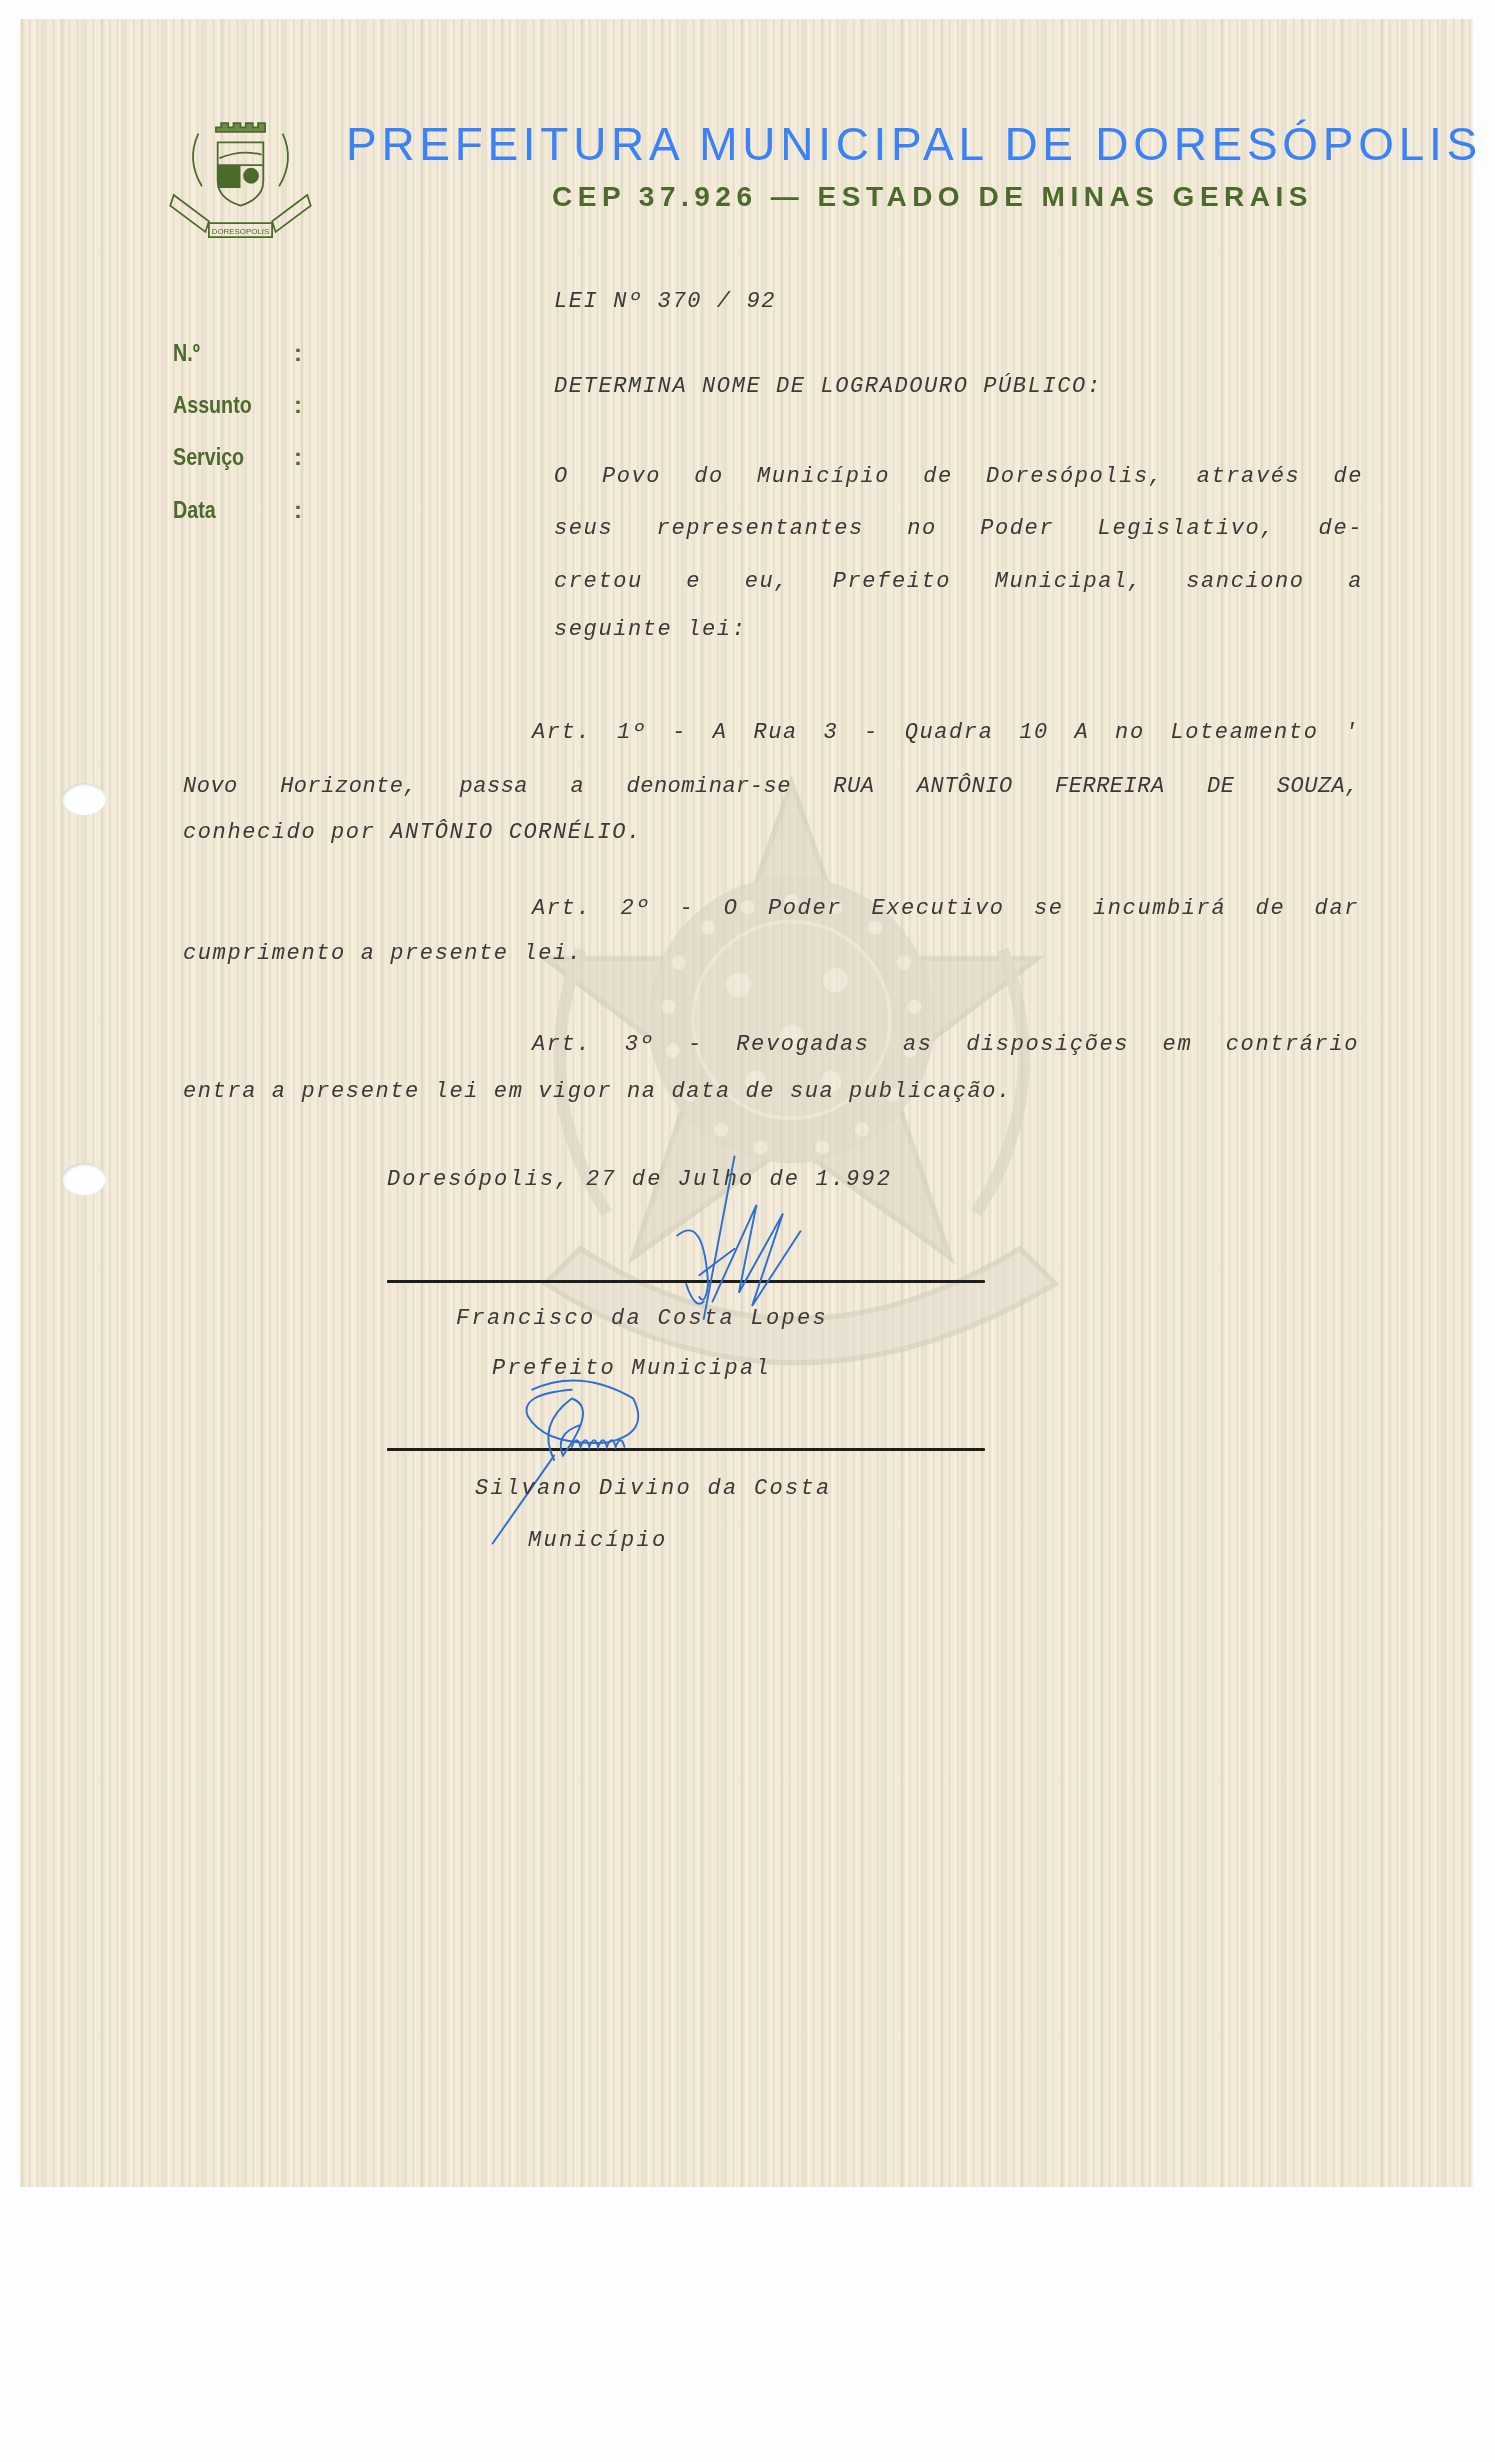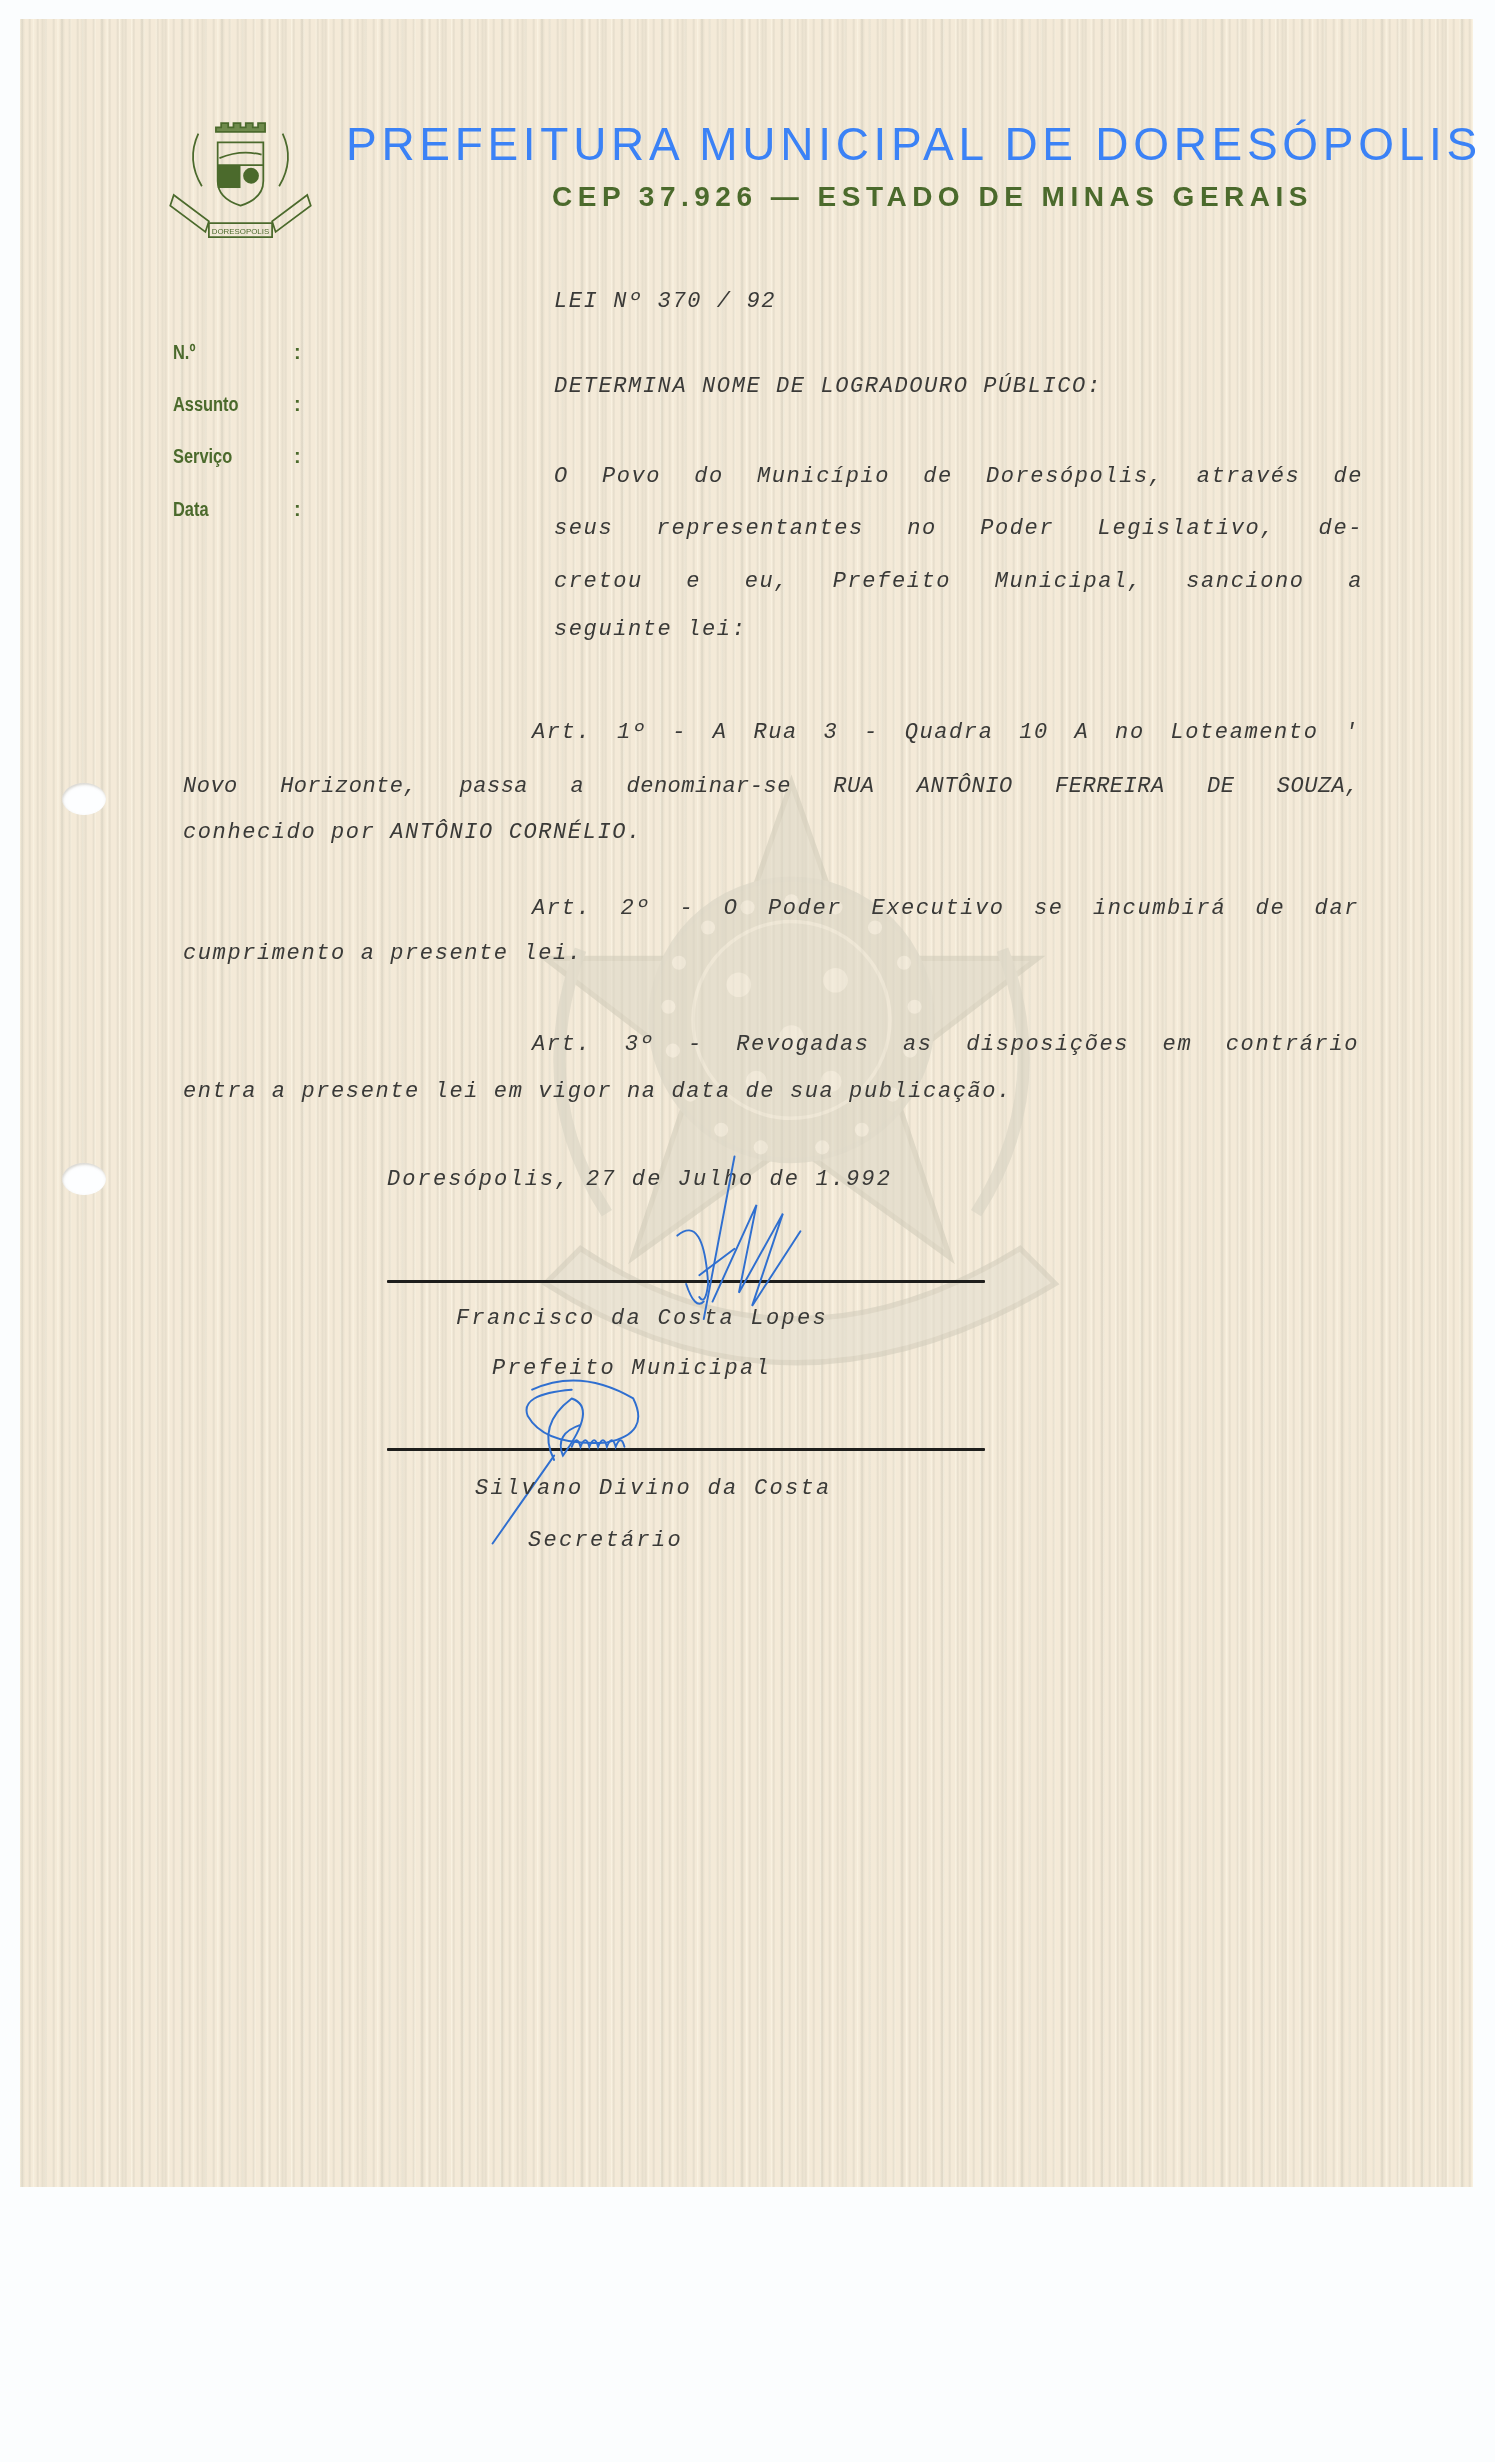--- a/index.html
+++ b/index.html
@@ -28,21 +28,21 @@
     color: #3b82f6; letter-spacing: 4.7px; white-space: nowrap;
     transform: scaleY(1.02);
   }
   .lh-sub {
     position: absolute; left: 552px; top: 185px;
     font-family: "Liberation Sans", sans-serif; font-weight: bold; font-size: 28px; line-height: 24.6px;
     color: #4b6a2c; letter-spacing: 5.5px; white-space: nowrap;
   }
   .field {
     position: absolute; left: 173px; height: 23px; width: 141px;
-    font-family: "Liberation Sans", sans-serif; font-weight: bold; font-size: 20px; line-height: 23px;
+    font-family: "Liberation Sans", sans-serif; font-weight: bold; font-size: 24px; line-height: 23px;
     color: #4b6a2c; transform-origin: left center;
   }
   .field .lbl { display: inline-block; transform: scaleX(0.82); transform-origin: left center; }
   .field .colon { position: absolute; left: 121px; top: 0; }
   
   .tw {
     position: absolute; font-family: "Liberation Mono", monospace; font-style: italic;
     font-size: 22px; line-height: 30px; color: #3a3a38; letter-spacing: 1.6px;
     white-space: nowrap;
   }
@@ -167,14 +167,14 @@
 <div class="sigline" style="left:387px; top:1448px; width:598px;"></div>
 <svg class="signature" style="left:475px; top:1372px;" width="211" height="176" viewBox="0 0 240 200">
   <g fill="none" stroke="#2f6fd0" stroke-width="2.2" stroke-linecap="round">
     <path d="M65 20 Q120 -5 180 30 Q200 70 150 80 Q80 85 60 50 Q50 25 110 20"></path>
     <path d="M90 100 Q70 60 110 30 Q140 40 100 95 Q90 70 120 60"></path>
     <path d="M110 85 q6 -15 10 0 q6 -15 10 0 q6 -15 10 0 q6 -15 10 0 q6 -15 10 0 q6 -15 10 0"></path>
     <path d="M90 95 L20 195"></path>
   </g>
 </svg>
 <div class="tw" style="left:475px; top:1474px; letter-spacing:2.3px;">Silvano Divino da Costa</div>
-<div class="tw" style="left:528px; top:1526px; letter-spacing:2.3px;">Secretário</div>
+<div class="tw" style="left:528px; top:1526px; letter-spacing:2.3px;">Município</div>
 
 
 </body></html>

